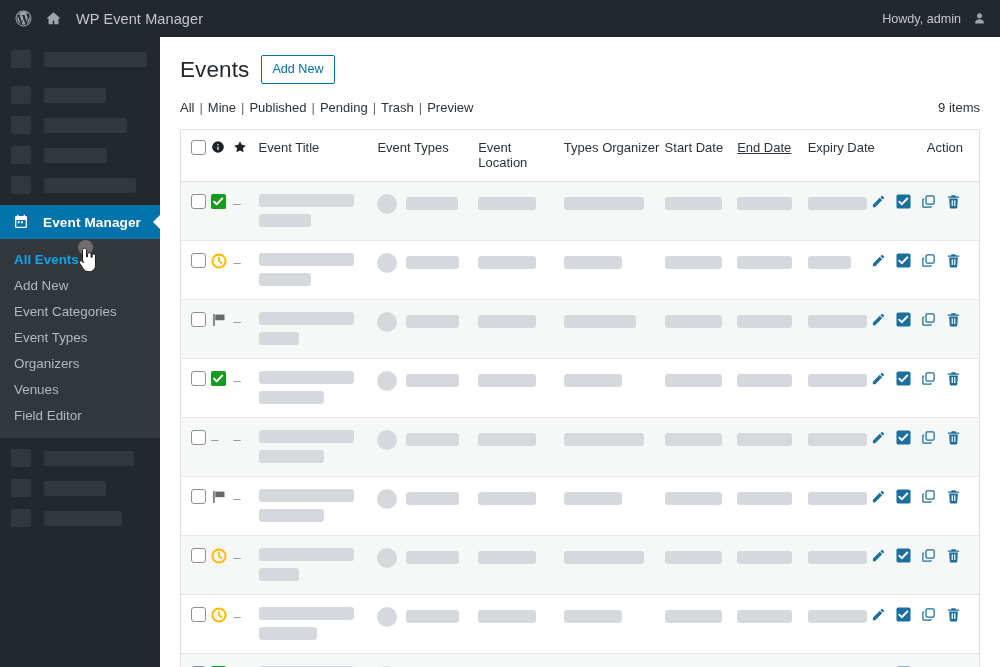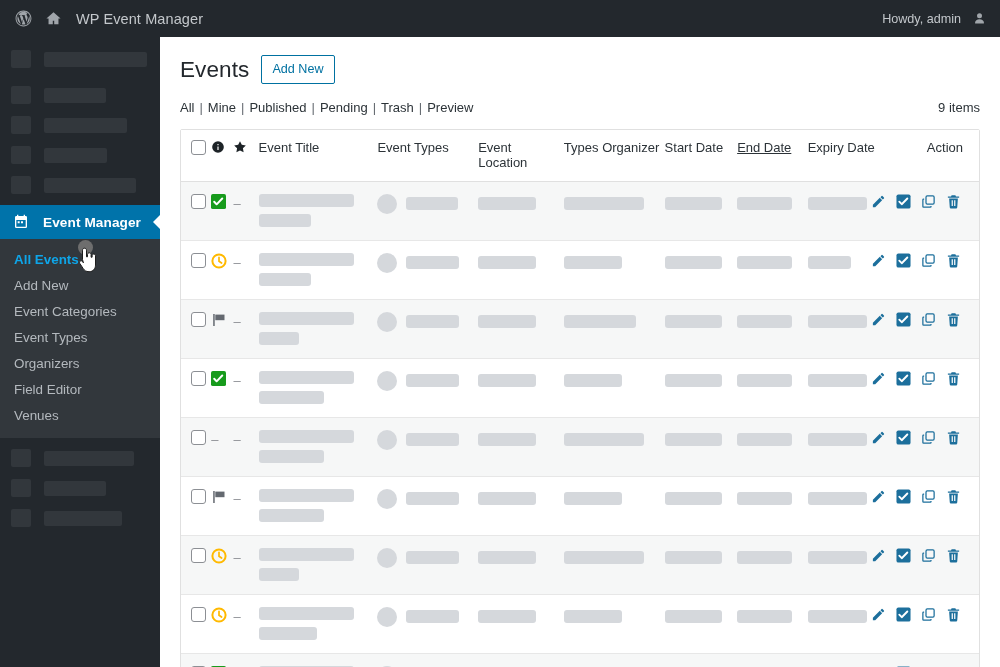--- a/index.html
+++ b/index.html
@@ -189,22 +189,22 @@
       <span class="mi-label">Event Manager</span>
       <span class="menu-arrow"></span>
     </div>
 
     <div class="submenu" id="submenu-list">
         <div class="submenu-item current">All Events</div>
         <div class="submenu-item">Add New</div>
         <div class="submenu-item">Event Categories</div>
         <div class="submenu-item">Event Types</div>
         <div class="submenu-item">Organizers</div>
+        <div class="submenu-item">Venues</div>
         <div class="submenu-item">Field Editor</div>
-        <div class="submenu-item">Venues</div>
       </div>
 
     <div class="sidebar-bottom" id="skel-bottom">
         <div class="skel-item">
           <div class="skel-sq"></div>
           <div class="skel-bar" style="width: 90px;"></div>
         </div>
         <div class="skel-item">
           <div class="skel-sq"></div>
           <div class="skel-bar" style="width: 62px;"></div>

